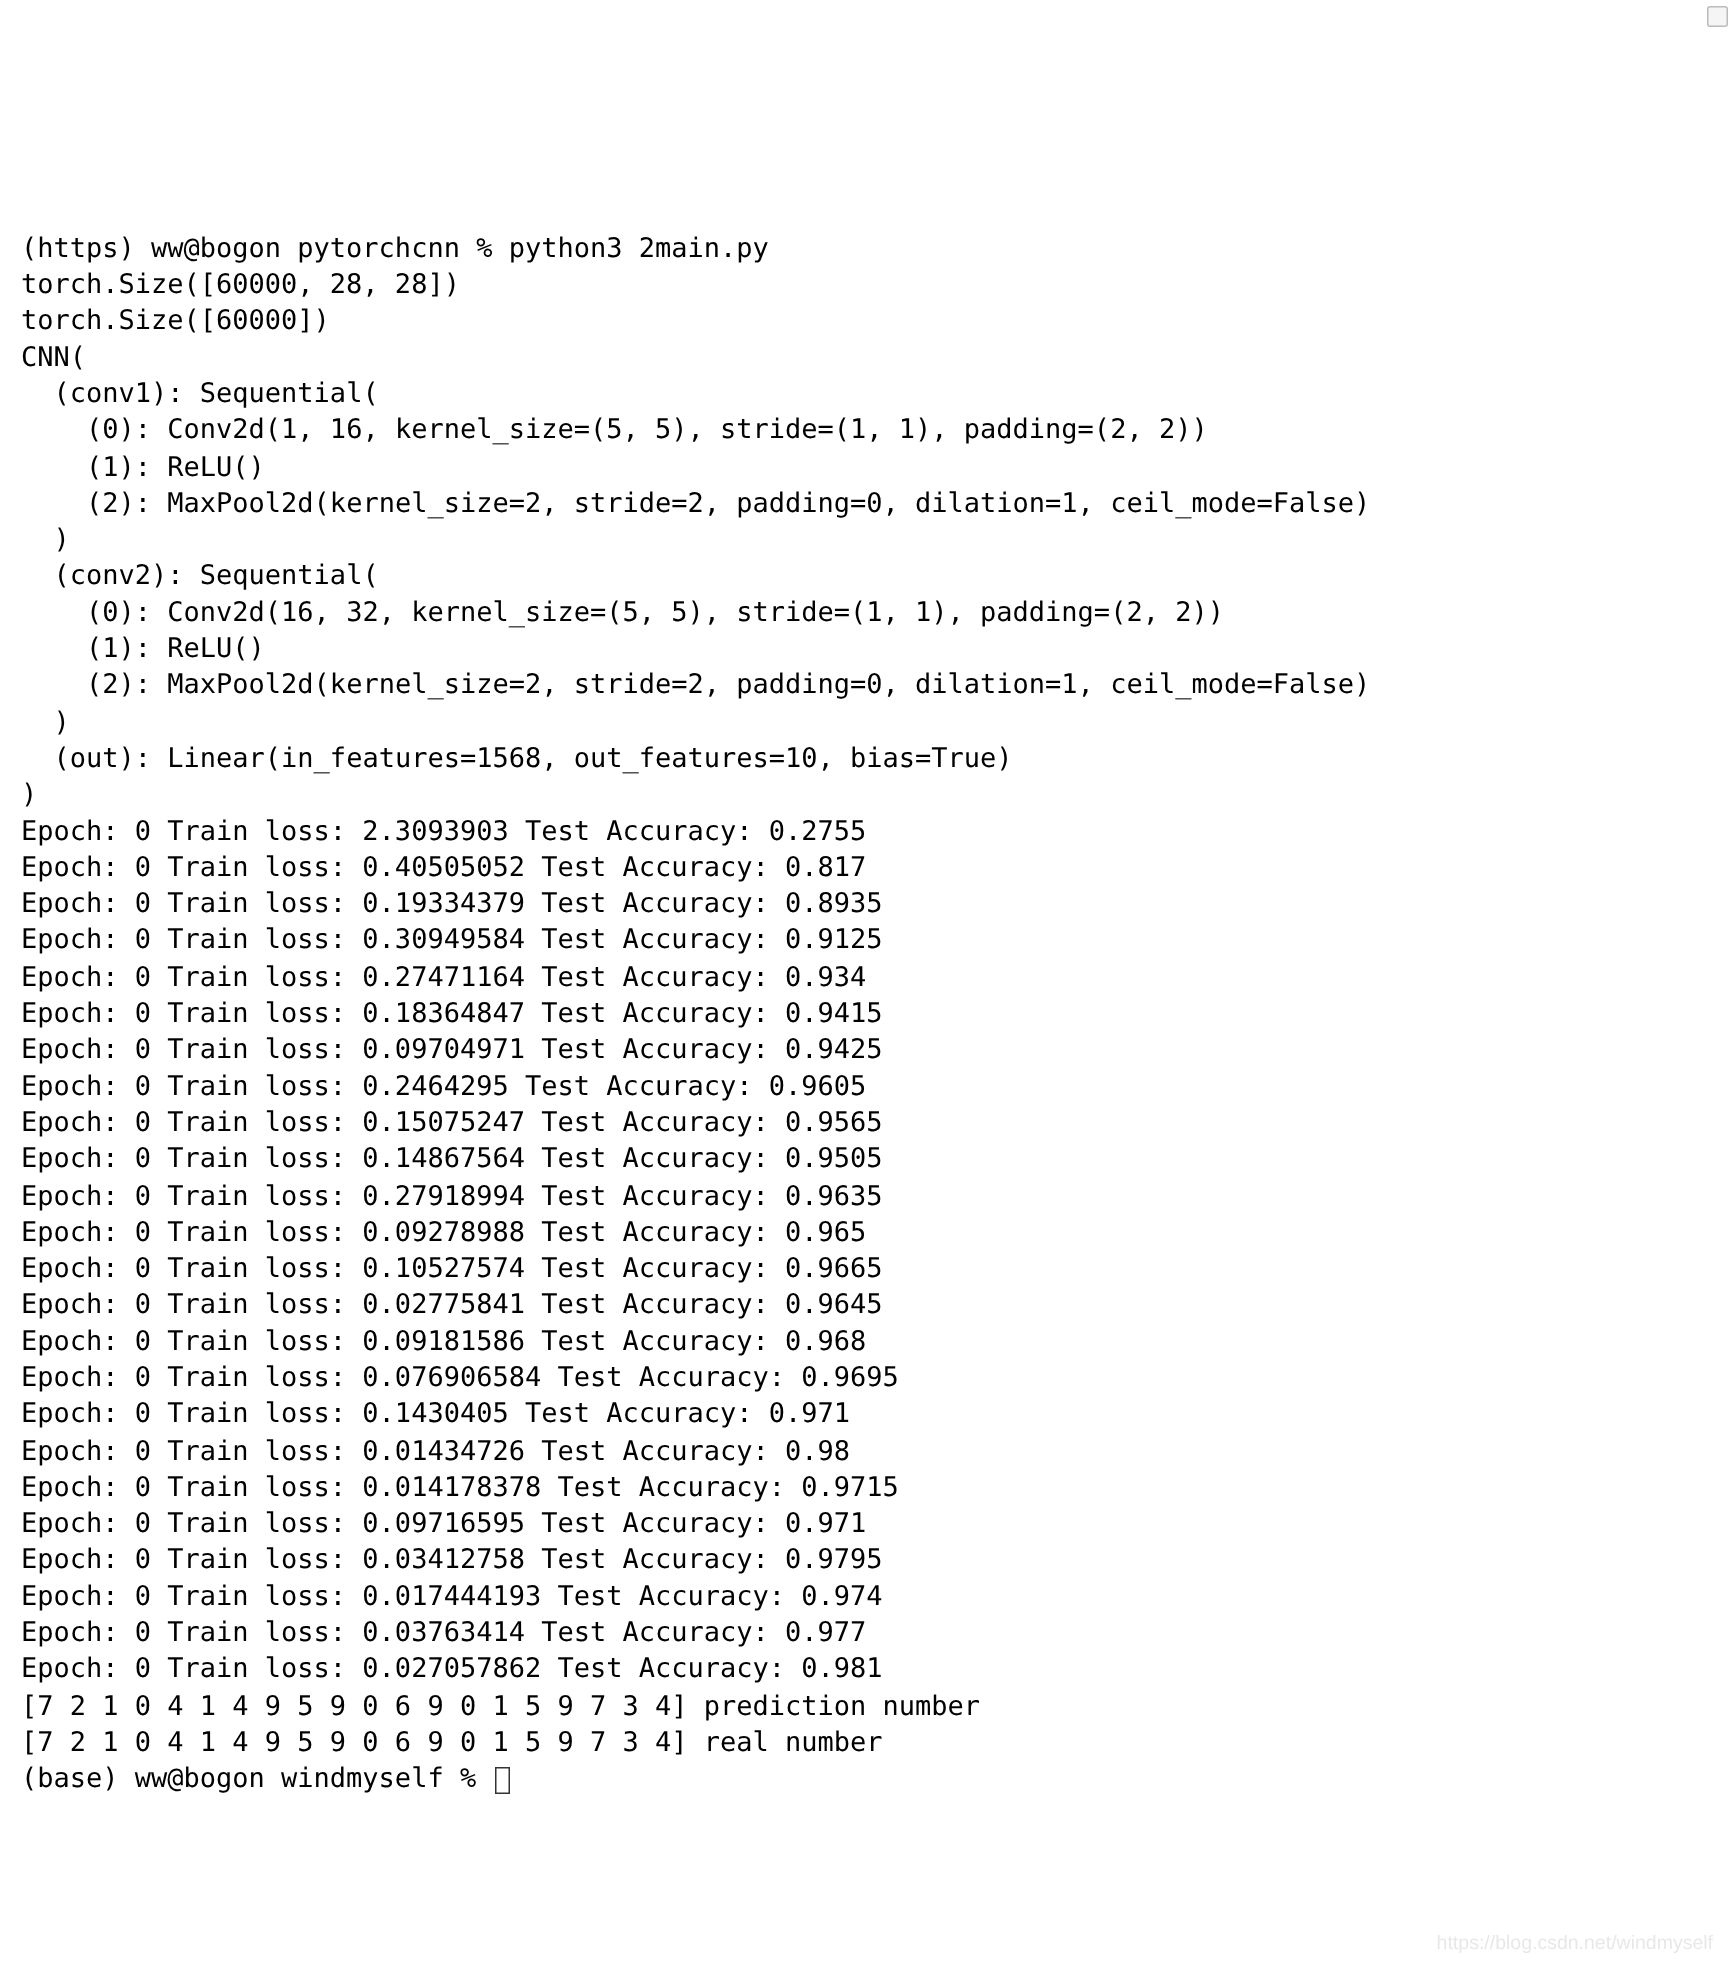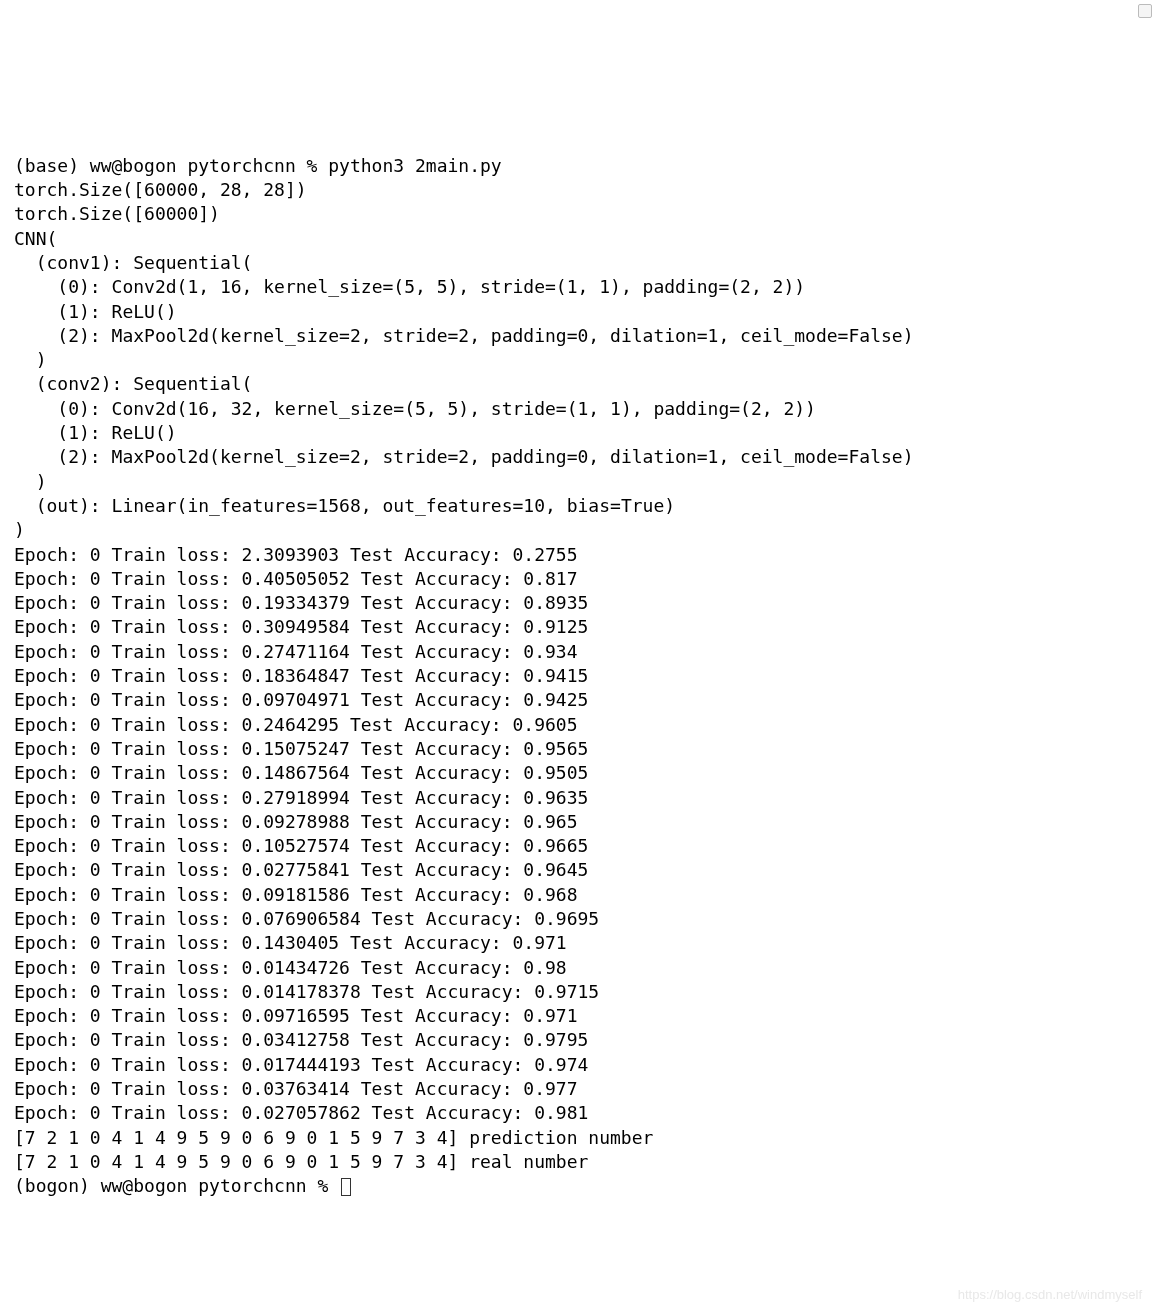--- a/index.html
+++ b/index.html
@@ -45,21 +45,21 @@
       background: #f5f5f5;
     }
   </style>
 </head>
 <body>
 
 
 
 <div class="scroll-indicator"></div>
 
-<div class="terminal"><span>(base) ww@bogon pytorchcnn % python3 2main.py</span>
+<div class="terminal"><span>(https) ww@bogon pytorchcnn % python3 2main.py</span>
 <span id="model-block">torch.Size([60000, 28, 28])
 torch.Size([60000])
 CNN(
   (conv1): Sequential(
     (0): Conv2d(1, 16, kernel_size=(5, 5), stride=(1, 1), padding=(2, 2))
     (1): ReLU()
     (2): MaxPool2d(kernel_size=2, stride=2, padding=0, dilation=1, ceil_mode=False)
   )
   (conv2): Sequential(
     (0): Conv2d(16, 32, kernel_size=(5, 5), stride=(1, 1), padding=(2, 2))
@@ -87,18 +87,18 @@
 Epoch: 0 Train loss: 0.1430405 Test Accuracy: 0.971
 Epoch: 0 Train loss: 0.01434726 Test Accuracy: 0.98
 Epoch: 0 Train loss: 0.014178378 Test Accuracy: 0.9715
 Epoch: 0 Train loss: 0.09716595 Test Accuracy: 0.971
 Epoch: 0 Train loss: 0.03412758 Test Accuracy: 0.9795
 Epoch: 0 Train loss: 0.017444193 Test Accuracy: 0.974
 Epoch: 0 Train loss: 0.03763414 Test Accuracy: 0.977
 Epoch: 0 Train loss: 0.027057862 Test Accuracy: 0.981</span>
 <span>[7 2 1 0 4 1 4 9 5 9 0 6 9 0 1 5 9 7 3 4] prediction number</span>
 <span>[7 2 1 0 4 1 4 9 5 9 0 6 9 0 1 5 9 7 3 4] real number</span>
-<span>(bogon) ww@bogon pytorchcnn % </span><span class="cursor-box"></span></div>
+<span>(base) ww@bogon windmyself % </span><span class="cursor-box"></span></div>
 
 <div class="watermark">https://blog.csdn.net/windmyself</div>
 
 
 
 
 </body></html>

